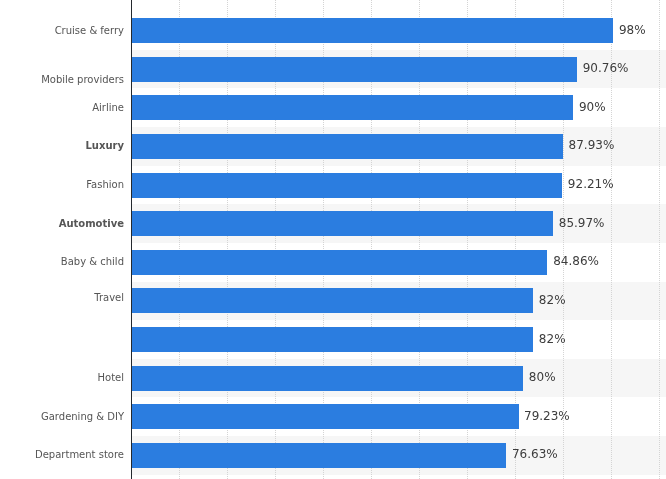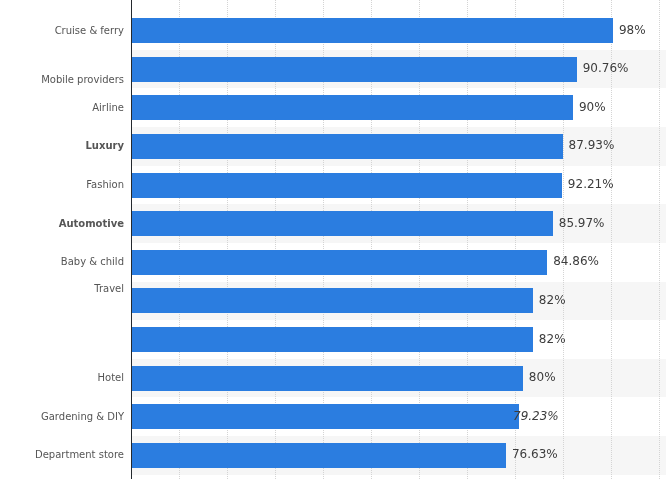--- a/index.html
+++ b/index.html
@@ -145,34 +145,34 @@
         <div class="val-label" style="left: 487.986px; top: 23.5px;">98%</div>
         <div class="val-label" style="left: 451.735px; top: 62.13px;">90.76%</div>
         <div class="val-label" style="left: 447.93px; top: 100.76px;">90%</div>
         <div class="val-label" style="left: 437.566px; top: 139.39px;">87.93%</div>
         <div class="val-label" style="left: 436.865px; top: 178.02px;">92.21%</div>
         <div class="val-label" style="left: 427.752px; top: 216.65px;">85.97%</div>
         <div class="val-label" style="left: 422.194px; top: 255.28px;">84.86%</div>
         <div class="val-label" style="left: 407.874px; top: 293.91px;">82%</div>
         <div class="val-label" style="left: 407.874px; top: 332.54px;">82%</div>
         <div class="val-label" style="left: 397.86px; top: 371.17px;">80%</div>
-        <div class="val-label" style="left: 382px; top: 409.8px; font-style: italic;">79.23%</div>
+        <div class="val-label" style="left: 393px; top: 409.8px;">79.23%</div>
         <div class="val-label" style="left: 380.986px; top: 448.43px;">76.63%</div>
       </div>
   </div>
 
   <div class="y-axis-line"></div>
 
   <div class="labels-col" id="cats">
       <div class="cat-label" style="top: 23.5px;">Cruise &amp; ferry</div>
       <div class="cat-label" style="top: 73px;">Mobile providers</div>
       <div class="cat-label" style="top: 100.76px;">Airline</div>
       <div class="cat-label" style="top: 139.39px; font-weight: bold;">Luxury</div>
       <div class="cat-label" style="top: 178.02px;">Fashion</div>
       <div class="cat-label" style="top: 216.65px; font-weight: bold;">Automotive</div>
       <div class="cat-label" style="top: 255.28px;">Baby &amp; child</div>
-      <div class="cat-label" style="top: 282px;">Travel</div>
+      <div class="cat-label" style="top: 291px;">Travel</div>
       <div class="cat-label" style="top: 371.17px;">Hotel</div>
       <div class="cat-label" style="top: 409.8px;">Gardening &amp; DIY</div>
       <div class="cat-label" style="top: 448.43px;">Department store</div>
     </div>
 
 </div>
 
 </body></html>

